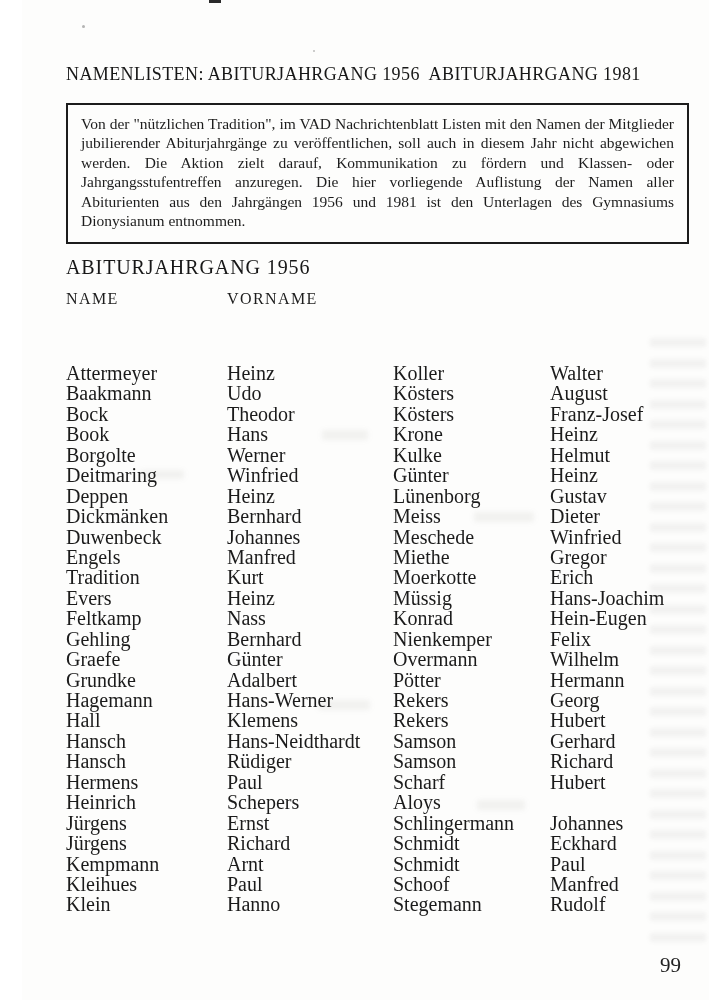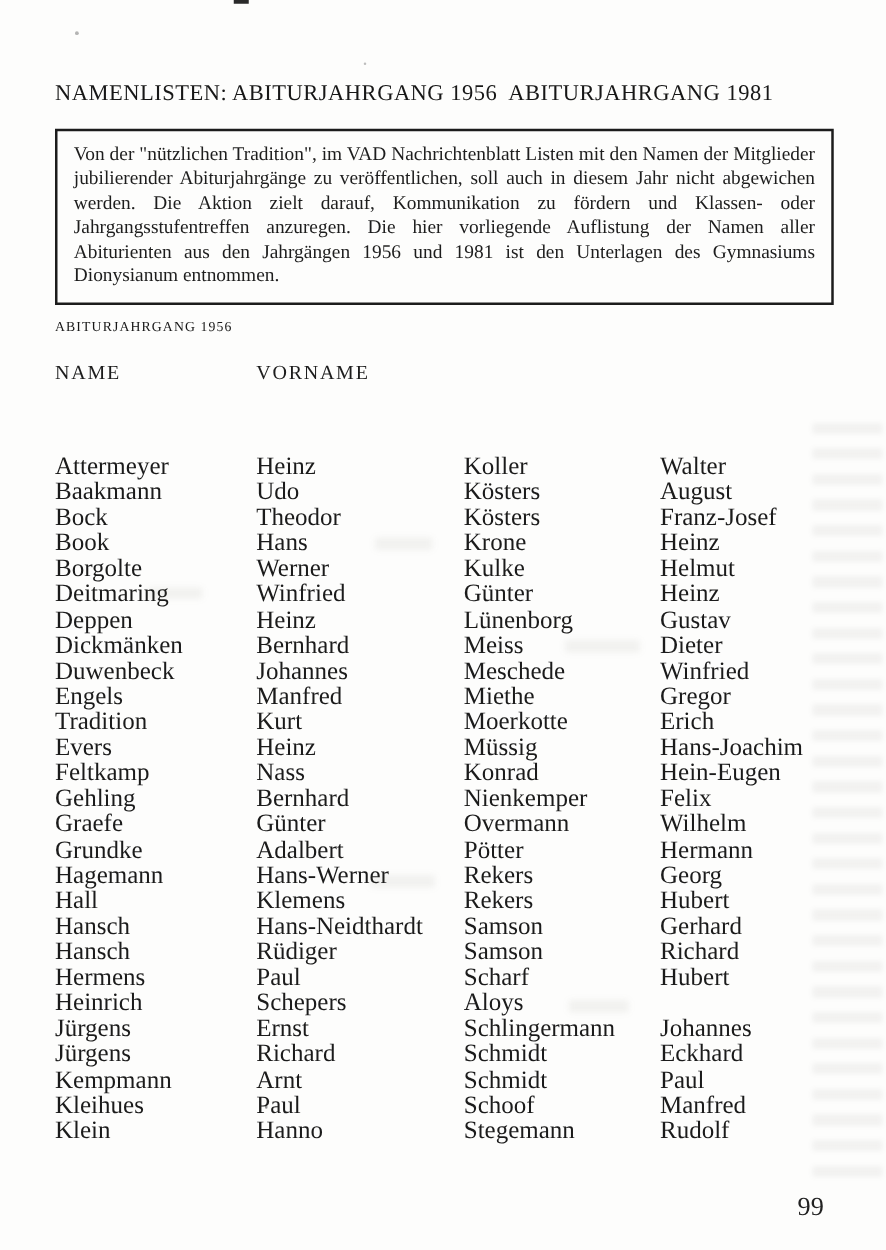--- a/index.html
+++ b/index.html
@@ -5,38 +5,38 @@
   html,body{margin:0;padding:0;}
   body{
     width:709px;height:1000px;
     background:#ffffff;
     font-family:"Liberation Serif", serif;
     color:#1b1b1b;
     position:relative;
     overflow:hidden;
   }
   .page{
-    position:absolute;inset:0;background:#fdfdfc;overflow:hidden;
+    position:absolute;inset:0;background:#fdfdfc;overflow:hidden;margin-left:22px;
   }
   .title{
     position:absolute;left:44px;top:64px;
     font-size:18px;letter-spacing:0.4px;white-space:pre;
     color:#171717;
   }
   .intro-box{
     position:absolute;left:44px;top:103px;width:593px;
     border:2px solid #1c1c1c;
     padding:9px 13px 12px 13px;
     font-size:15.5px;line-height:19.4px;
     text-align:justify;
     color:#1d1d1d;
   }
   .section-heading{
     position:absolute;left:44px;top:256px;
-    font-size:11px;letter-spacing:0.9px;color:#171717;
+    font-size:20px;letter-spacing:0.9px;color:#171717;
   }
   .col-header{
     position:absolute;top:290px;
     font-size:16px;letter-spacing:1.4px;color:#1d1d1d;
   }
   .col-header.name{left:44px;}
   .col-header.vorname{left:205px;}
   .name-list{
     position:absolute;left:44px;top:362px;width:650px;
   }

